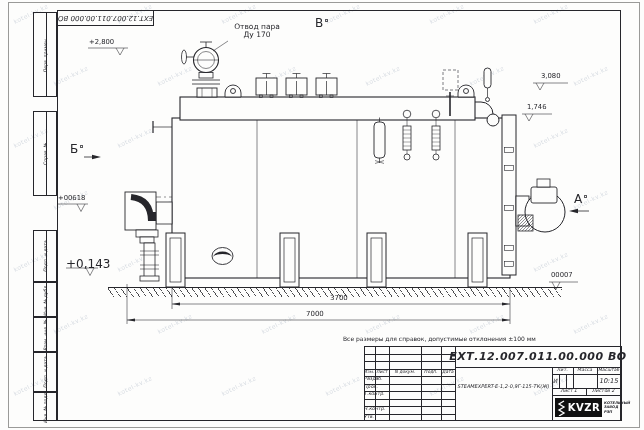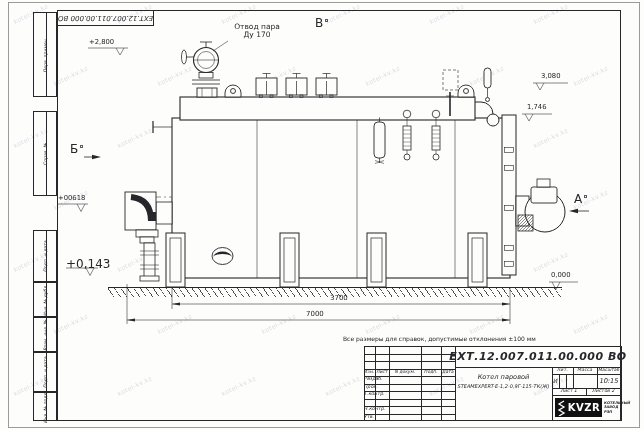--- a/index.html
+++ b/index.html
@@ -271,21 +271,21 @@
 
   <div class="lbl" style="left:315px;top:17px;font-size:12px;" data-name="view-marker-v"><span>В</span><span class="vsub" data-name="view-sub-icon"></span></div>
   <div class="lbl" style="left:70px;top:143px;font-size:12px;" data-name="view-marker-b"><span>Б</span><span class="vsub" data-name="view-sub-icon"></span></div>
   <div class="lbl" style="left:574px;top:193px;font-size:12px;" data-name="view-marker-a"><span>А</span><span class="vsub" data-name="view-sub-icon"></span></div>
 
   <div class="lbl" style="left:89px;top:39px;font-size:6.8px;" data-name="elevation-label-2500">+2,800</div>
   <div class="lbl" style="left:541px;top:73px;font-size:6.8px;" data-name="elevation-label-2090">3,080</div>
   <div class="lbl" style="left:527px;top:104px;font-size:6.8px;" data-name="elevation-label-1746">1,746</div>
   <div class="lbl" style="left:58px;top:195px;font-size:6.8px;" data-name="elevation-label-0796">+00618</div>
   <div class="lbl" style="left:66px;top:258px;font-size:12px;" data-name="elevation-label-0143">+0,143</div>
-  <div class="lbl" style="left:551px;top:272px;font-size:6.8px;" data-name="elevation-label-0000">0,000</div>
+  <div class="lbl" style="left:551px;top:272px;font-size:6.8px;" data-name="elevation-label-0000">00007</div>
 
   <div class="lbl" style="left:330px;top:295px;font-size:7px;" data-name="dim-label-3700">3700</div>
   <div class="lbl" style="left:306px;top:311px;font-size:7px;" data-name="dim-label-4000">7000</div>
 
   <div class="lbl" style="left:343px;top:335.5px;font-size:6px;" data-name="tolerance-note">Все размеры для справок, допустимые отклонения ±100 мм</div>
 
   <div class="sidebox" style="top:12px;height:85px;" data-name="side-stamp-perv-primen">
       <div class="split"></div>
       <span class="vlabel">Перв. примен.</span>
     </div>
@@ -348,21 +348,20 @@
   <div class="cell" style="left:441px;top:368.5px;width:14px;height:7.5px;font-size:4.4px;" data-name="tb-col-date">Дата</div>
 
   <div class="cell" style="left:364px;top:376px;width:25px;height:7.5px;font-size:4.8px;justify-content:flex-start;" data-name="tb-row-developed">Разраб.</div>
   <div class="cell" style="left:364px;top:383.5px;width:25px;height:7.5px;font-size:4.8px;justify-content:flex-start;" data-name="tb-row-checked">Пров.</div>
   <div class="cell" style="left:364px;top:391px;width:25px;height:7.5px;font-size:4.8px;justify-content:flex-start;" data-name="tb-row-tcontrol">Т.контр.</div>
   <div class="cell" style="left:364px;top:406px;width:25px;height:7.5px;font-size:4.8px;justify-content:flex-start;" data-name="tb-row-ncontrol">Н.контр.</div>
   <div class="cell" style="left:364px;top:413.5px;width:25px;height:7.5px;font-size:4.8px;justify-content:flex-start;" data-name="tb-row-approved">Утв.</div>
 
   <div class="cell" style="left:455px;top:346px;width:166px;height:21px;font-size:11px;font-weight:bold;letter-spacing:.5px;" data-name="tb-doc-number">ЕХТ.12.007.011.00.000  ВО</div>
 
-  <div class="cell" style="left:455px;top:371px;width:97px;height:12px;font-size:6.6px;" data-name="tb-product-name-1">Котел паровой</div>
   <div class="cell" style="left:455px;top:381px;width:97px;height:10px;font-size:5px;" data-name="tb-product-name-2">STEAMEXPERT-Е-1,2-0,9Г-115-ТК(Ж)</div>
 
   <div class="cell" style="left:552px;top:367px;width:21px;height:7px;font-size:4.7px;" data-name="tb-litera-header">Лит.</div>
   <div class="cell" style="left:573px;top:367px;width:24px;height:7px;font-size:4.7px;" data-name="tb-mass-header">Масса</div>
   <div class="cell" style="left:597px;top:367px;width:24px;height:7px;font-size:4.4px;" data-name="tb-scale-header">Масштаб</div>
   <div class="cell" style="left:552px;top:374px;width:7px;height:14px;font-size:6px;" data-name="tb-litera-value">И</div>
   <div class="cell" style="left:597px;top:374px;width:24px;height:14px;font-size:6.6px;" data-name="tb-scale-value">10:15</div>
   <div class="cell" style="left:552px;top:388px;width:34px;height:7px;font-size:4.8px;" data-name="tb-sheet">Лист 1</div>
   <div class="cell" style="left:586px;top:388px;width:35px;height:7px;font-size:4.8px;" data-name="tb-sheets">Листов 2</div>
 

